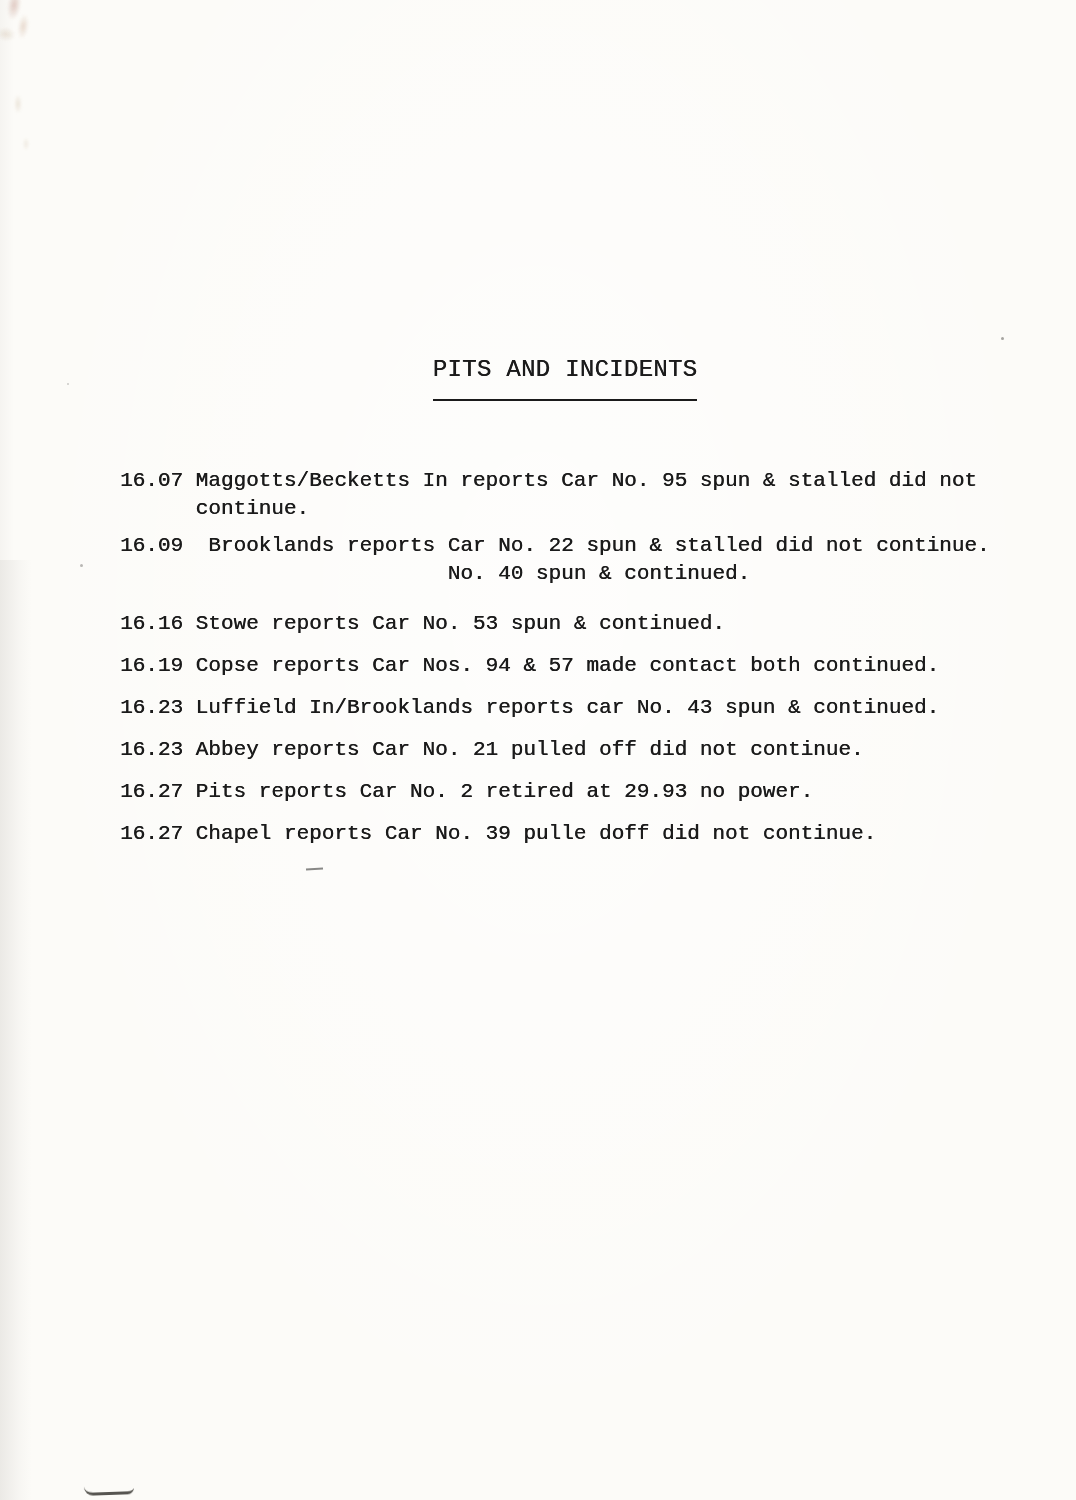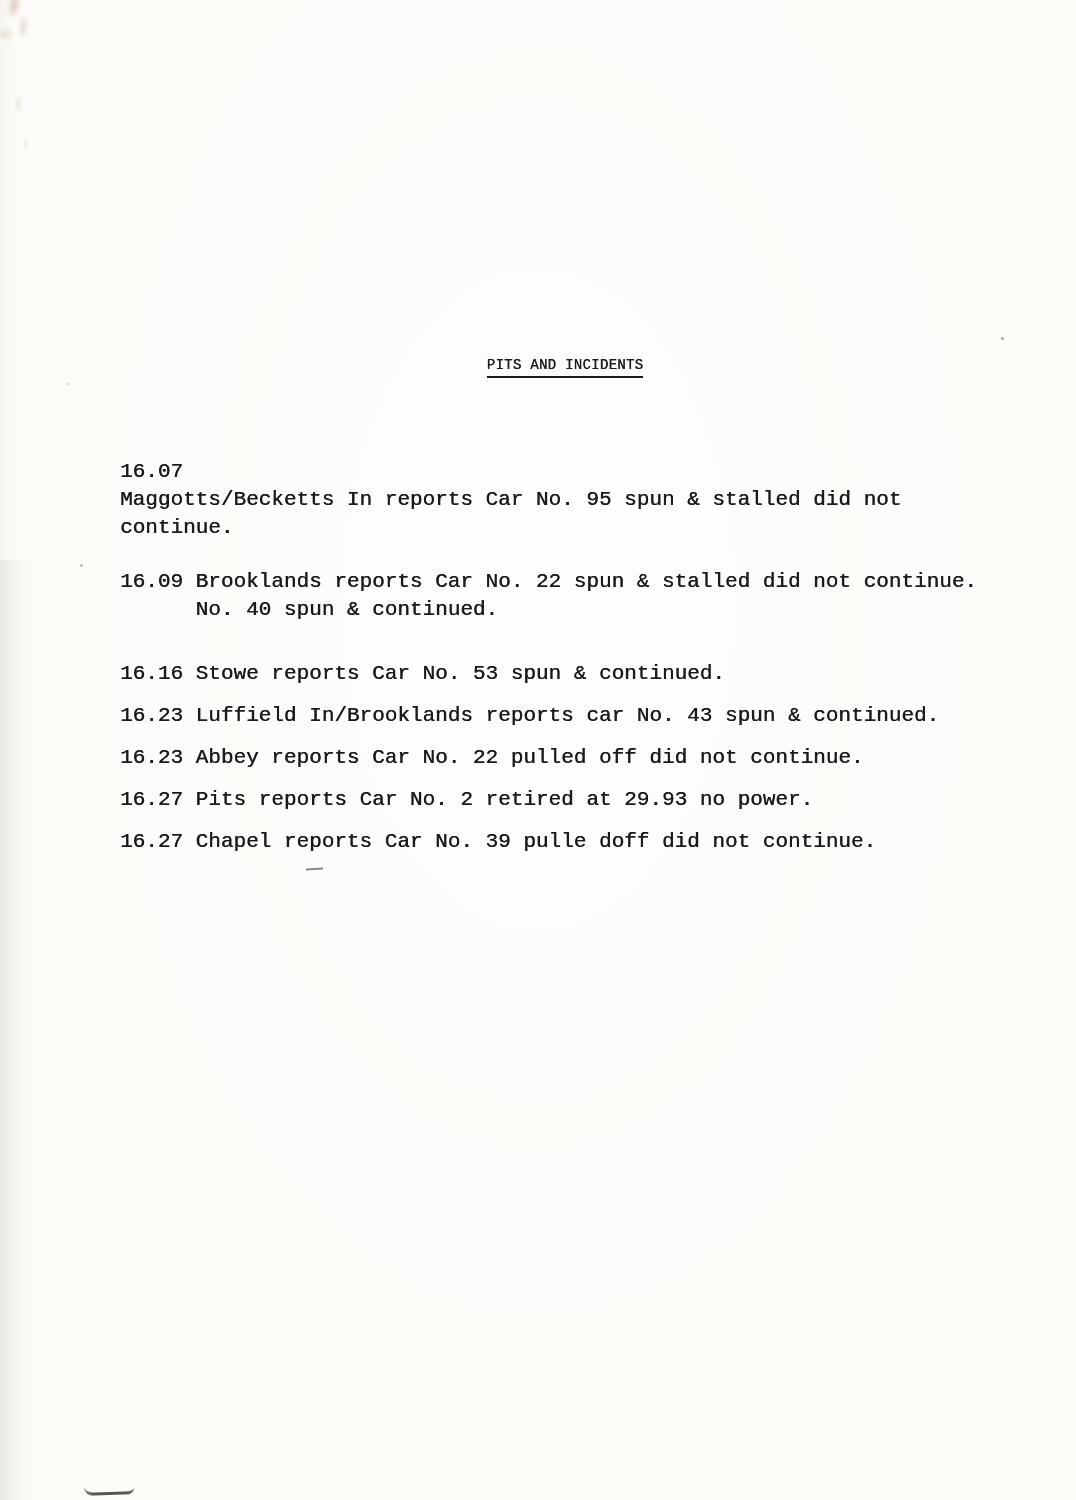--- a/index.html
+++ b/index.html
@@ -30,37 +30,37 @@
     left: 120px;
     top: 356px;
     width: 890px;
   }
   .title-row {
     width: 100%;
     text-align: center;
     margin-bottom: 84px;
   }
   .doc-title {
-    font-size: 14px;
+    font-size: 24px;
     letter-spacing: 0.3px;
-    padding-bottom: 3px;
+    padding-bottom: 16px;
     border-bottom: 2.5px solid var(--ink);
     text-shadow: 0.4px 0.2px 0 currentColor;
     white-space: pre;
   }
   .incident {
     display: flex;
     align-items: flex-start;
     font-size: 21px;
     line-height: 28px;
     margin-bottom: 14px;
     text-shadow: 0.4px 0.2px 0 currentColor;
   }
-  .incident:nth-child(1) { margin-bottom: 26px; flex-direction: column; }
-  .incident:nth-child(2) { margin-bottom: 36px; }
+  .incident:nth-child(1) { margin-bottom: 9px; }
+  .incident:nth-child(2) { margin-bottom: 22px; text-align: center; }
   .time {
     flex: 0 0 auto;
     white-space: pre;
     margin-right: 1ch;
   }
   .text {
     width: 64ch;
     word-spacing: 0;
   }
   
@@ -133,26 +133,30 @@
   </div>
         <div class="incident">
     <span class="time">16.09</span>
     <span class="text">Brooklands reports Car No. 22 spun &amp; stalled did not continue. No. 40 spun &amp; continued.</span>
   </div>
         <div class="incident">
     <span class="time">16.16</span>
     <span class="text">Stowe reports Car No. 53 spun &amp; continued.</span>
   </div>
         <div class="incident">
+    <span class="time">16.19</span>
+    <span class="text">Copse reports Car Nos. 94 &amp; 57 made contact both continued.</span>
+  </div>
+        <div class="incident">
     <span class="time">16.23</span>
     <span class="text">Luffield In/Brooklands reports car No. 43 spun &amp; continued.</span>
   </div>
         <div class="incident">
     <span class="time">16.23</span>
-    <span class="text">Abbey reports Car No. 22 pulled off did not continue.</span>
+    <span class="text">Abbey reports Car No. 21 pulled off did not continue.</span>
   </div>
         <div class="incident">
     <span class="time">16.27</span>
     <span class="text">Pits reports Car No. 2 retired at 29.93 no power.</span>
   </div>
         <div class="incident">
     <span class="time">16.27</span>
     <span class="text">Chapel reports Car No. 39 pulle doff did not continue.</span>
   </div>
       </div>

